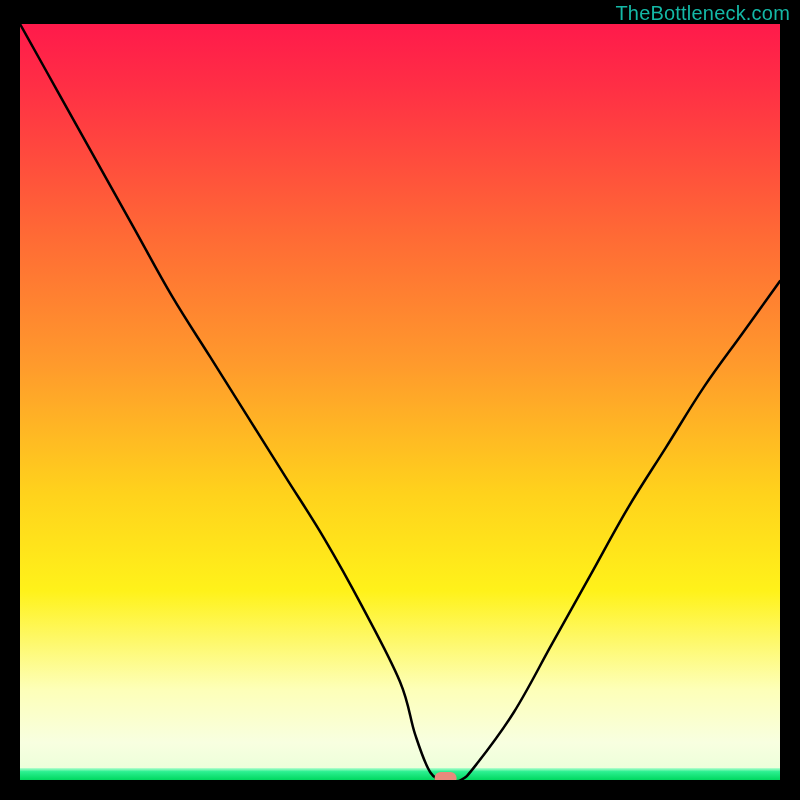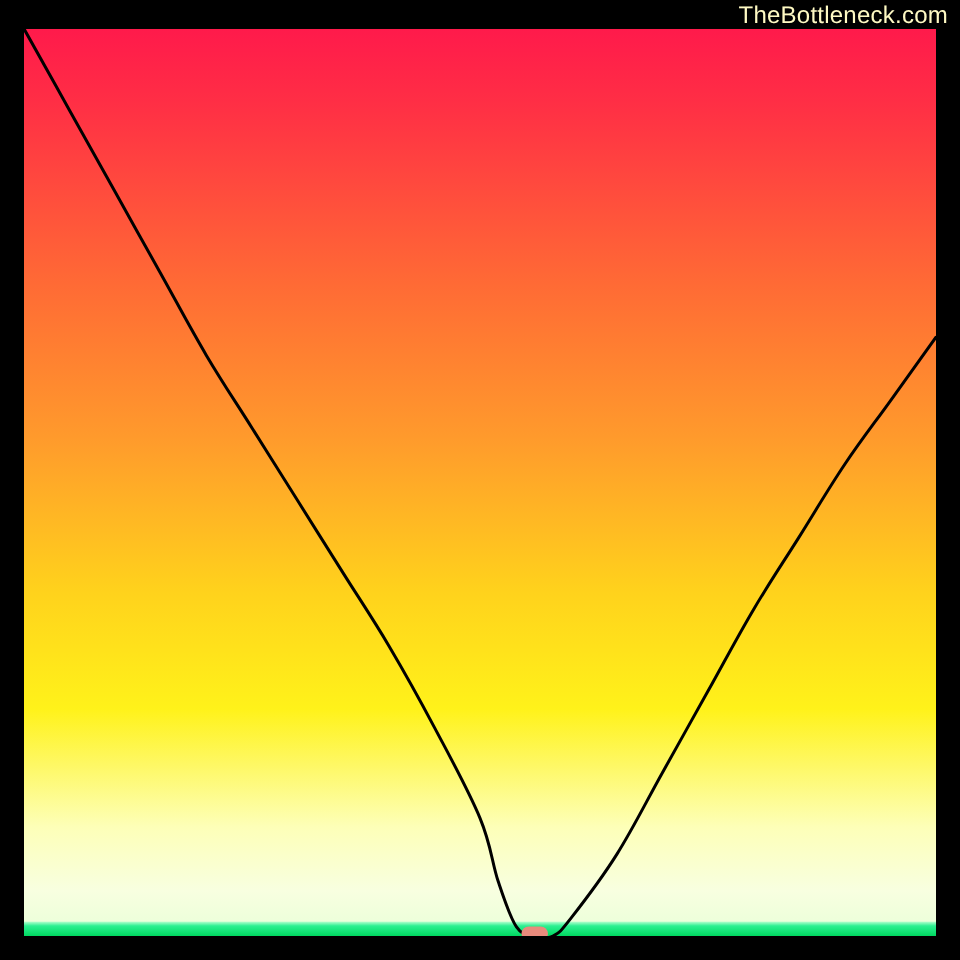--- a/index.html
+++ b/index.html
@@ -14,21 +14,21 @@
   .frame {
     position: relative;
     width: 800px;
     height: 800px;
     background: #000;
   }
   .watermark {
     position: absolute;
     top: 2px;
     right: 10px;
-    color: #fef9c3;
+    color: #14b8a6;
     font-size: 20px;
     font-weight: 500;
     z-index: 10;
     letter-spacing: 0.2px;
     margin-left: 16px;
   }
   .plot-area {
     position: absolute;
     left: 20px;
     top: 24px;

